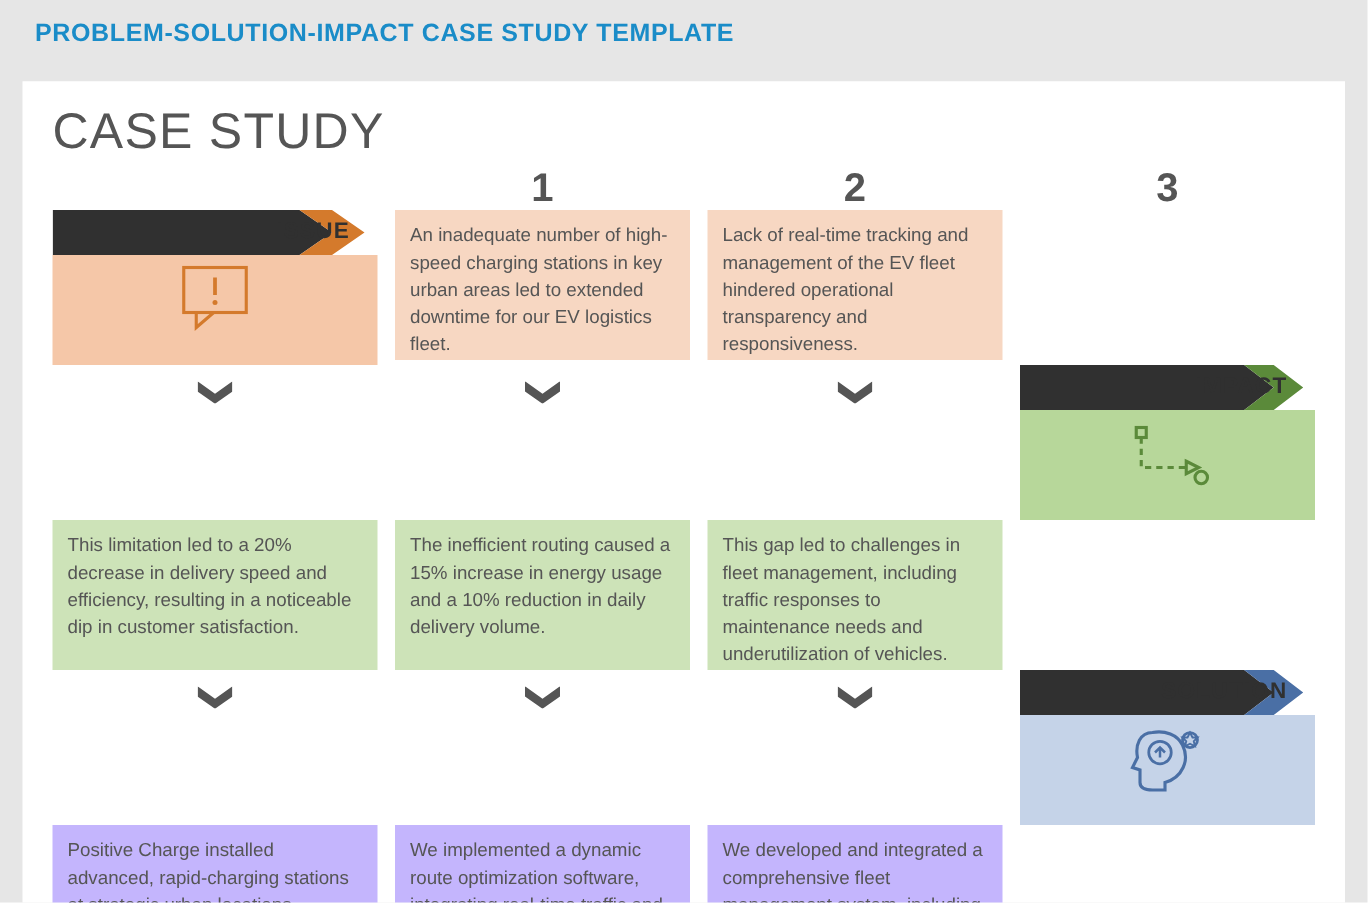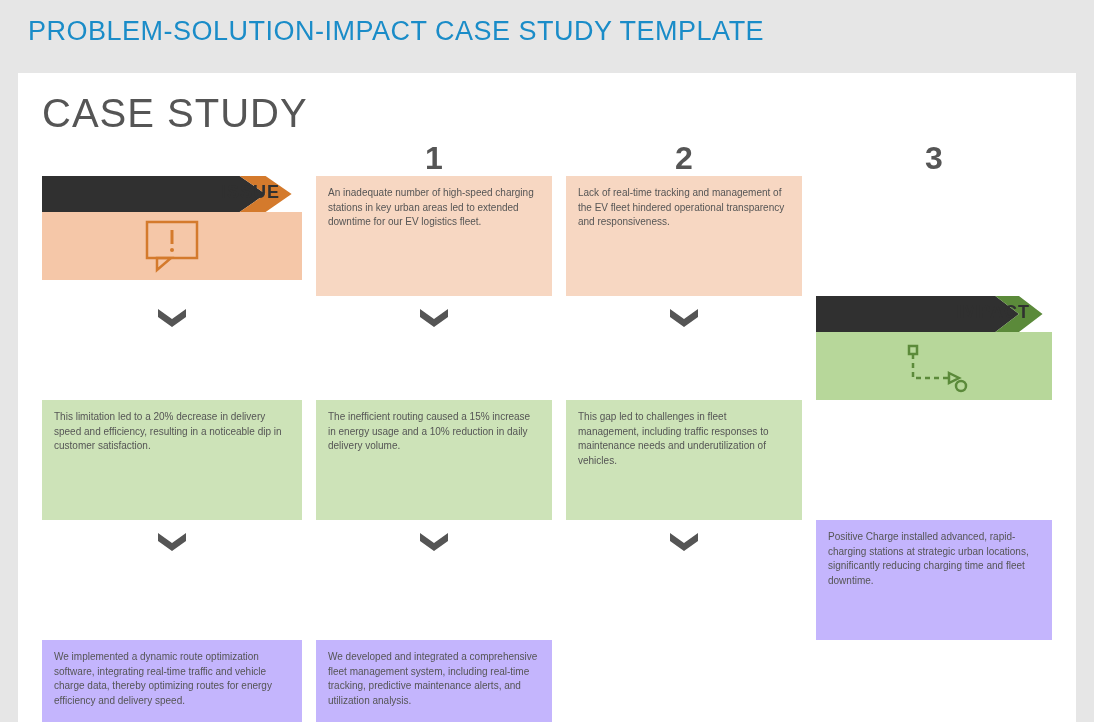--- a/index.html
+++ b/index.html
@@ -5,22 +5,22 @@
   * { box-sizing: border-box; margin: 0; padding: 0; }
   body {
     font-family: Arial, Helvetica, sans-serif;
     background: #e6e6e6;
     width: 1094px;
     height: 722px;
     overflow: hidden;
   }
   .page-title {
     color: #1a8cc8;
-    font-weight: 400;
-    font-size: 27px;
+    font-weight: 700;
+    font-size: 20px;
     letter-spacing: 0.5px;
     padding: 16px 28px 26px 28px;
   }
   .card {
     background: #fff;
     margin: 0 18px 0 18px;
     padding: 18px 24px 8px 24px;
   }
   .card-title {
     font-size: 40px;
@@ -38,21 +38,21 @@
   }
   .numcell {
     text-align: center;
     font-size: 32px;
     font-weight: 700;
     color: #555;
     height: 36px;
   }
   .rowlabel {
     position: relative;
-    height: 104px;
+    height: 124px;
   }
   .rowlabel .bar {
     position: absolute;
     left: 0; top: 0;
     width: 100%; height: 36px;
     background: #303030;
     clip-path: polygon(0 0, 76% 0, 86% 50%, 76% 100%, 0 100%);
   }
   .rowlabel .bar2 {
     position: absolute;
@@ -80,21 +80,21 @@
   .issue .bar2 { background: #d47a2c; }
   .issue .bg   { background: #f5c7a8; }
   .impact .bar2 { background: #5b8a3a; }
   .impact .bg   { background: #b7d79a; }
   .solution .bar2 { background: #4a6fa5; }
   .solution .bg   { background: #c5d3e8; }
 
   .cell {
     height: 120px;
     padding: 10px 12px;
-    font-size: 10px;
+    font-size: 15px;
     line-height: 1.45;
     color: #555;
   }
   .cell.issue    { background: #f7d7c2; }
   .cell.impact   { background: #cde3b8; }
   .cell.solution { background: #c4b5fd; }
 
   .arrowrow {
     display: flex;
     align-items: center;
@@ -169,18 +169,31 @@
     <div class="arrowrow">
         <div class="chev"></div>
       </div>
     <div class="arrowrow">
         <div class="chev"></div>
       </div>
     <div class="arrowrow">
         <div class="chev"></div>
       </div>
 
+    <div class="rowlabel solution">
+      <div class="bg"></div>
+      <div class="bar"></div>
+      <div class="bar2"></div>
+      <div class="label">SOLUTION</div>
+      <svg class="icon" width="64" height="62" viewBox="0 0 64 62">
+        <path d="M20 8 C10 8 6 18 8 28 L4 36 L10 38 L10 48 C10 52 14 54 20 54 L30 54 L30 48 C44 44 50 30 44 18 C40 10 30 6 20 8 Z" fill="none" stroke="#4a6fa5" stroke-width="2.5"></path>
+        <circle cx="26" cy="24" r="9" fill="none" stroke="#4a6fa5" stroke-width="2.2"></circle>
+        <path d="M22 24 L26 20 L30 24 M26 20 L26 28" fill="none" stroke="#4a6fa5" stroke-width="2"></path>
+        <circle cx="50" cy="14" r="6" fill="none" stroke="#4a6fa5" stroke-width="2.2"></circle>
+        <path d="M50 8 L52 12 L56 12 L53 15 L54 19 L50 17 L46 19 L47 15 L44 12 L48 12 Z" fill="none" stroke="#4a6fa5" stroke-width="1.5"></path>
+      </svg>
+    </div>
     <div class="cell solution">Positive Charge installed advanced, rapid-charging stations at strategic urban locations, significantly reducing charging time and fleet downtime.</div>
     <div class="cell solution">We implemented a dynamic route optimization software, integrating real-time traffic and vehicle charge data, thereby optimizing routes for energy efficiency and delivery speed.</div>
     <div class="cell solution">We developed and integrated a comprehensive fleet management system, including real-time tracking, predictive maintenance alerts, and utilization analysis.</div>
 
   </div>
 </div>
 
 </body></html>

